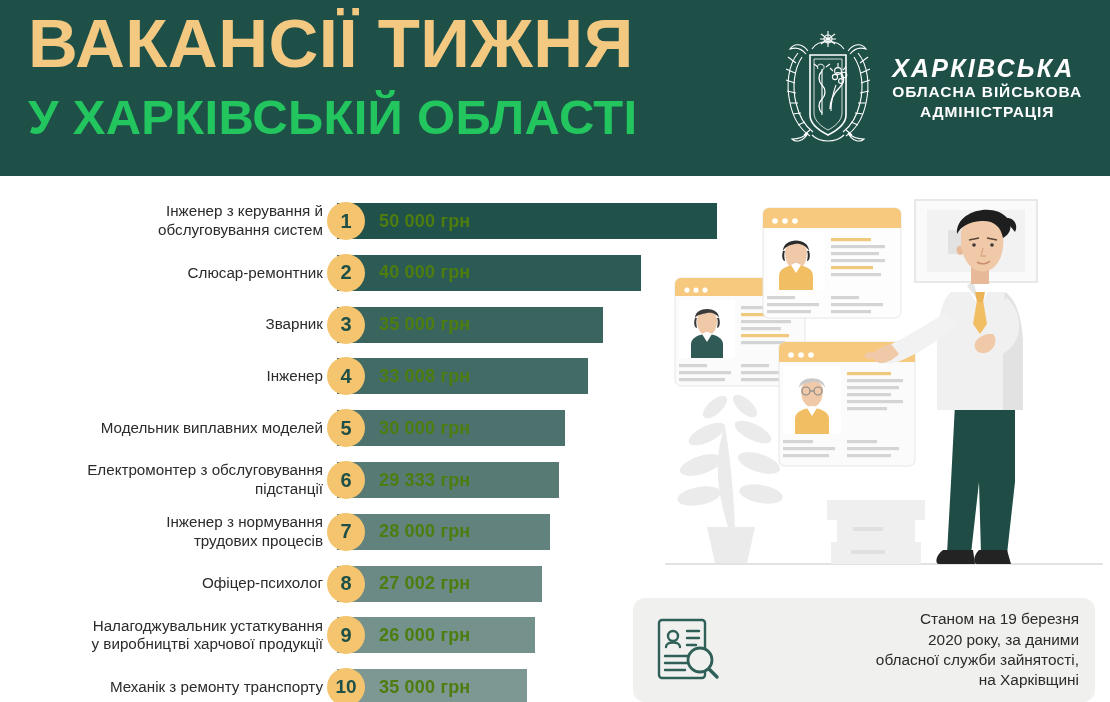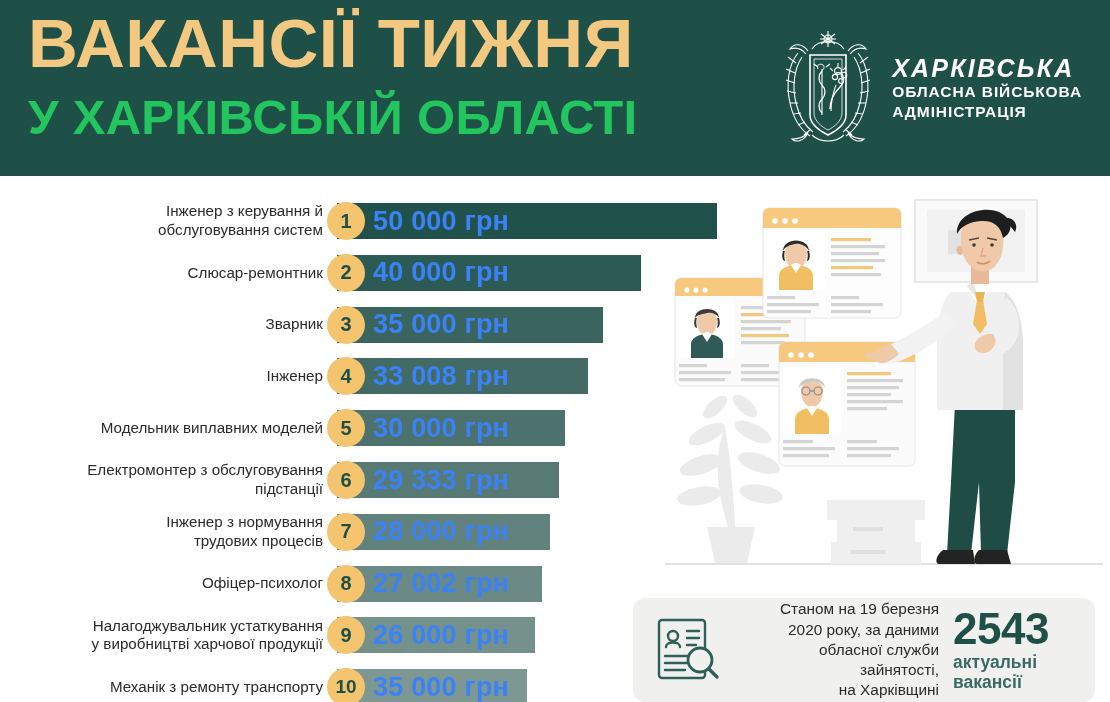--- a/index.html
+++ b/index.html
@@ -59,21 +59,21 @@
     gap: 14px;
   }
   #logo-emblem { width: 100px; height: 130px; flex: 0 0 auto; }
   #logo-text { color: #ffffff; }
   #logo-line1 {
     font-size: 25px; font-weight: bold; letter-spacing: 2.2px;
     line-height: 1.12; white-space: nowrap; font-style: italic;
   }
   #logo-line2, #logo-line3 {
     font-size: 15.5px; font-weight: bold; letter-spacing: 0.9px;
-    line-height: 1.28; white-space: nowrap;
+    line-height: 1.28; white-space: nowrap; text-align: center;
   }
 
   
   #chart {
     position: absolute;
     left: 0; top: 176px;
     width: 640px; height: 526px;
   }
   .bar-row {
     position: absolute;
@@ -99,24 +99,24 @@
     height: 36px;
     display: flex;
     align-items: center;
   }
   .bar-fill {
     height: 36px;
     border-radius: 0;
   }
   .bar-value {
     position: absolute;
-    left: 36px;
-    font-size: 27px;
+    left: 42px;
+    font-size: 18px;
     font-weight: bold;
-    color: #3b82f6;
+    color: #4d7c0f;
     white-space: nowrap;
     letter-spacing: 0.2px;
   }
   .bar-badge {
     position: absolute;
     left: -10px;
     top: -1px;
     width: 38px; height: 38px;
     border-radius: 50%;
     background: #F5C46E;
@@ -490,18 +490,13 @@
       <path d="M36 17 H48 M36 24 H48 M36 31 H45"></path>
       <path d="M14 42 H44 M14 49 H40 M14 56 H34"></path>
       <circle cx="49" cy="46" r="12" stroke-width="2.8" fill="#F0F0EF"></circle>
       <path d="M58 55 L66 63" stroke-width="3.4"></path>
     </g>
   </svg>
   <div id="stat-text">Станом на 19 березня
 2020 року, за даними
 обласної служби зайнятості,
 на Харківщині</div>
-  <div id="stat-figure">
-    <div id="stat-number">2543</div>
-    <div id="stat-cap1">актуальні</div>
-    <div id="stat-cap2">вакансії</div>
-  </div>
 </div>
 
 </body></html>

